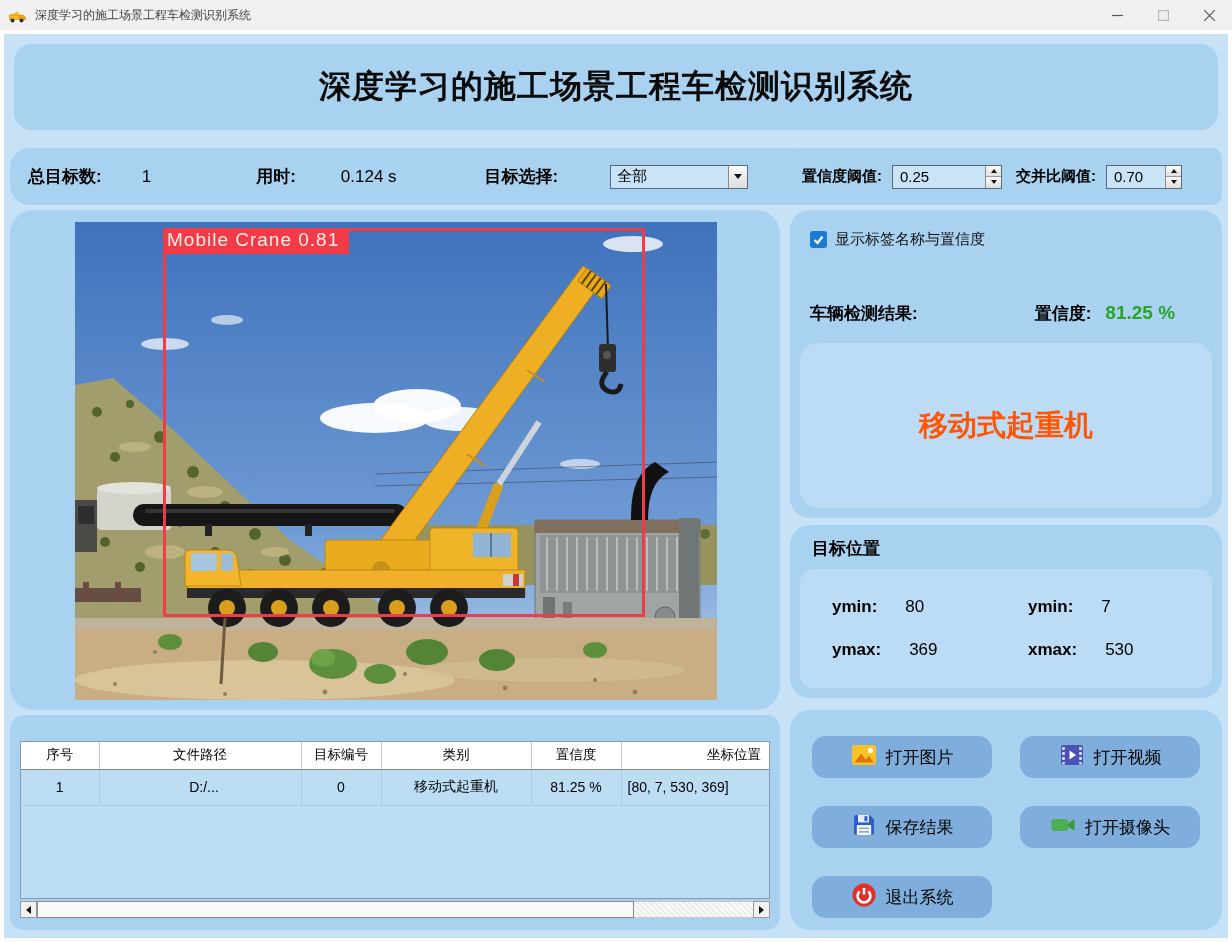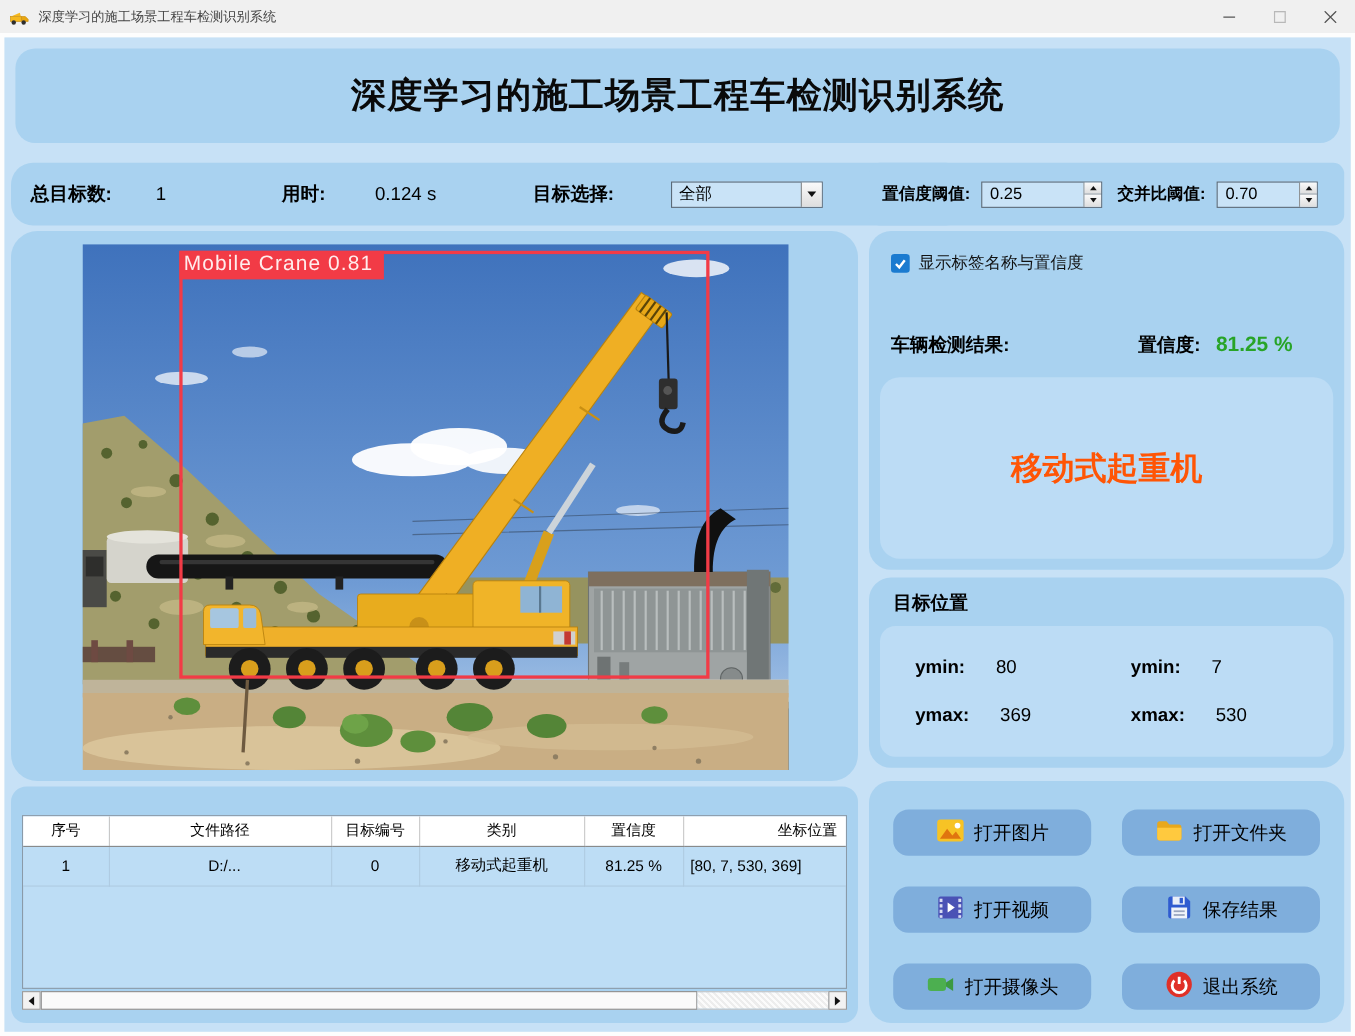--- a/index.html
+++ b/index.html
@@ -144,21 +144,21 @@
       <div class="spin-btns">
         <div class="spin-up">
             <span class="tri-up-s"></span>
           </div>
         <div class="spin-down">
             <span class="tri-down-s"></span>
           </div>
       </div>
     </div>
     <span class="lbl" style="margin-left:14px; font-size:15px">交并比阈值:</span>
-    <div class="spinbox" style="margin-left:10px; width:92px">
+    <div class="spinbox" style="margin-left:10px; width:76px">
       <input value="0.70" style="">
       <div class="spin-btns">
         <div class="spin-up">
             <span class="tri-up-s"></span>
           </div>
         <div class="spin-down">
             <span class="tri-down-s"></span>
           </div>
       </div>
     </div>
@@ -448,29 +448,20 @@
           <rect x="1" y="3" width="24" height="20" rx="3" fill="#F7C325"></rect>
           <circle cx="19.5" cy="8.5" r="2.6" fill="#FFFFFF"></circle>
           <path d="M3.5 20.5 L10 11.5 L14.8 17.5 L18 13.8 L22.7 20.5 Z" fill="#E0750F"></path>
         </svg>
       </span>
       <span>打开图片</span>
     </button>
     <button class="act-btn">
       <span>
         <svg width="26" height="26" viewBox="0 0 26 26">
-          <path d="M2 7 q0-2.4 2.4-2.4 h6 l2.6 3 h8.6 q2.4 0 2.4 2.4 v9.6 q0 2.4 -2.4 2.4 H4.4 q-2.4 0 -2.4-2.4 Z" fill="#E8A81C"></path>
-          <path d="M2 10.5 h22 v9.1 q0 2.4 -2.4 2.4 H4.4 q-2.4 0 -2.4-2.4 Z" fill="#FFC93E"></path>
-        </svg>
-      </span>
-      <span>打开文件夹</span>
-    </button>
-    <button class="act-btn">
-      <span>
-        <svg width="26" height="26" viewBox="0 0 26 26">
           <rect x="2" y="3" width="22" height="20" rx="2" fill="#4A52B5"></rect>
           <g fill="#D8DCF2">
             <rect x="3.2" y="5" width="2.6" height="3"></rect>
               <rect x="3.2" y="10" width="2.6" height="3"></rect>
               <rect x="3.2" y="15" width="2.6" height="3"></rect>
               <rect x="3.2" y="20" width="2.6" height="2.4"></rect>
             <rect x="20.2" y="5" width="2.6" height="3"></rect>
               <rect x="20.2" y="10" width="2.6" height="3"></rect>
               <rect x="20.2" y="15" width="2.6" height="3"></rect>
               <rect x="20.2" y="20" width="2.6" height="2.4"></rect>

